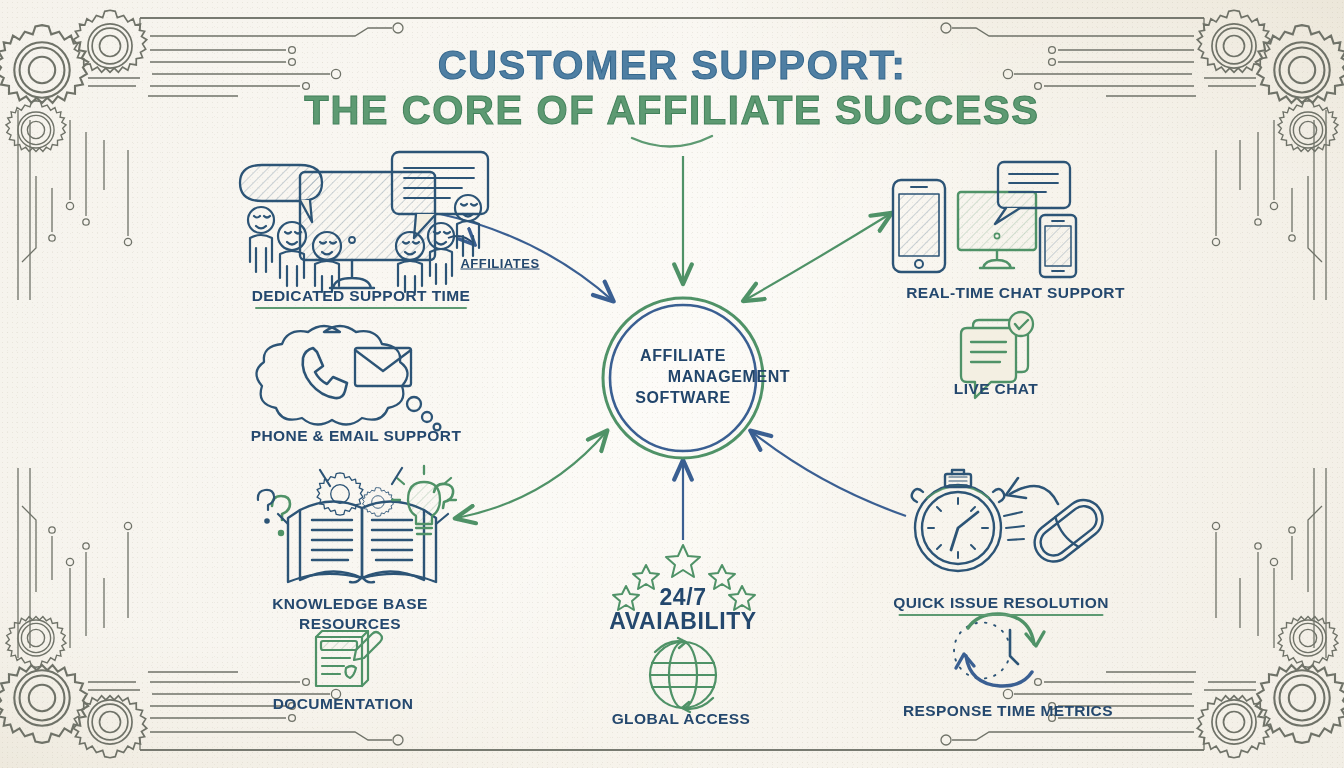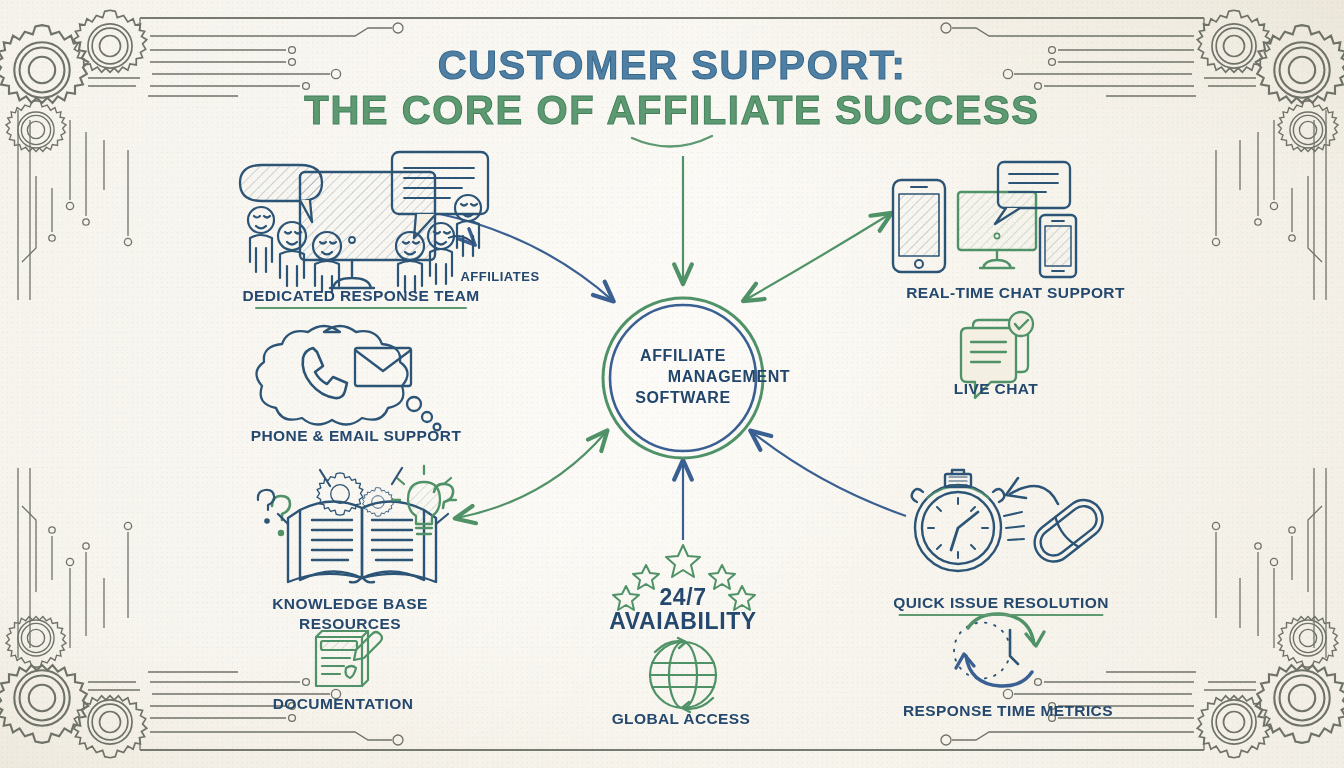--- a/index.html
+++ b/index.html
@@ -392,23 +392,23 @@
 
 <div class="layer">
 
   <div class="txt title2" style="left:672px;top:110px;">THE CORE OF AFFILIATE SUCCESS</div>
   <div class="txt title1" style="left:672px;top:65px;">CUSTOMER SUPPORT:</div>
 
   <div class="txt center-txt" style="left:683px;top:355px;">AFFILIATE</div>
   <div class="txt center-txt" style="left:683px;top:376px;margin-left:46px;">MANAGEMENT</div>
   <div class="txt center-txt" style="left:683px;top:397px;">SOFTWARE</div>
 
-  <div class="txt mini-label" style="left:500px;top:276px;">AFFILIATES</div>
-
-  <div class="txt node-label" style="left:361px;top:296px;">DEDICATED RESPONSE TEAM</div>
+  <div class="txt mini-label" style="left:500px;top:263px;text-decoration:underline;">AFFILIATES</div>
+
+  <div class="txt node-label" style="left:361px;top:296px;">DEDICATED SUPPORT TIME</div>
   <div class="uline" style="left:361px;top:307px;width:212px;"></div>
 
   <div class="txt node-label" style="left:356px;top:436px;">PHONE &amp; EMAIL SUPPORT</div>
 
   <div class="txt node-label" style="left:350px;top:604px;">KNOWLEDGE BASE</div>
   <div class="txt node-label" style="left:350px;top:624px;">RESOURCES</div>
 
   <div class="txt node-label" style="left:343px;top:704px;">DOCUMENTATION</div>
 
   <div class="txt big247" style="left:683px;top:597px;">24/7</div>

